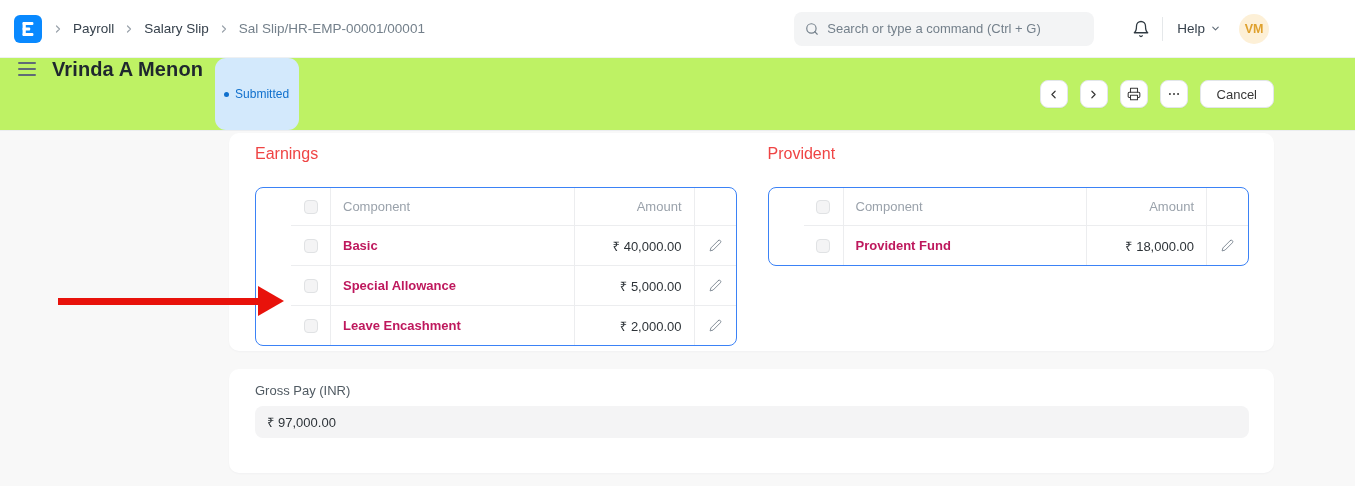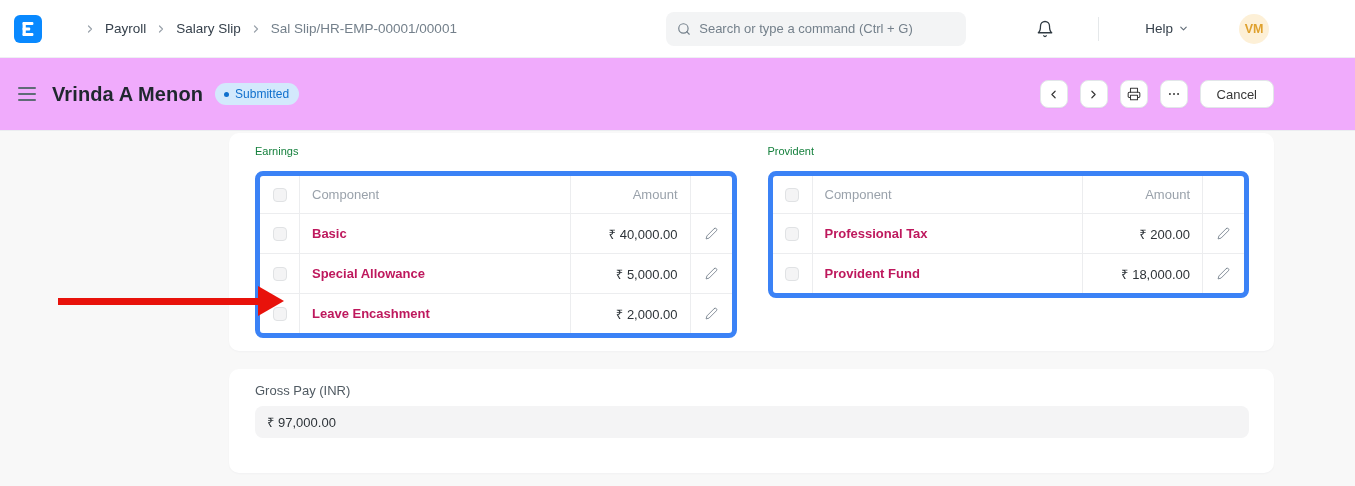--- a/index.html
+++ b/index.html
@@ -8,21 +8,21 @@
     font-family:"Liberation Sans", sans-serif;
     background:#f8f8f8;
     color:#1f272e;
     position:relative;
     overflow:hidden;
   }
 
   
   .nav {
     height:58px; background:#fff; border-bottom:1px solid #eef0f2;
-    display:flex; align-items:center; padding:0 86px 0 14px;gap:32px;
+    display:flex; align-items:center; padding:0 86px 0 14px;
   }
   .logo {
     width:28px; height:28px; border-radius:6px; background:#0989ff;
     display:flex; align-items:center; justify-content:center; flex:0 0 auto;
     cursor:pointer;
   }
   .crumbs { display:flex; align-items:center; margin-left:10px; gap:9px; }
   .crumb { font-size:13.5px; color:#36414c; font-weight:500; cursor:pointer; white-space:nowrap; }
   .crumb.current { color:#74808b; font-weight:400; cursor:default; }
   .crumb-sep { display:flex; align-items:center; color:#9aa2ab; }
@@ -41,22 +41,22 @@
   .nav-divider { width:1px; height:24px; background:#e5e8ea; margin:0 14px 0 12px; }
   .help { display:flex; align-items:center; gap:5px; font-size:13.5px; color:#36414c; cursor:pointer; margin-right:18px; }
   .avatar {
     width:30px; height:30px; border-radius:50%; background:#fdf0d7;
     color:#dfa12e; font-size:12.5px; font-weight:600;
     display:flex; align-items:center; justify-content:center; cursor:pointer;
   }
 
   
   .page-head {
-    height:73px; background:#f0abfc; border-bottom:1px solid #ebedf0;
-    display:flex; align-items:center; padding:0 81px 0 16px;
+    height:73px; background:#bef264; border-bottom:1px solid #ebedf0;
+    display:flex; padding:0 81px 0 16px;
   }
   .menu-btn { background:none; border:none; cursor:pointer; display:flex; flex-direction:column; gap:4px; padding:4px 2px; }
   .menu-btn span { width:18px; height:2px; background:#5f6b76; border-radius:1px; }
   .page-title { font-size:20px; font-weight:700; color:#1f272e; margin-left:14px; letter-spacing:.1px; }
   .status-badge {
     margin-left:12px; background:#d3e9fc; color:#1070cd; font-size:12px; font-weight:500;
     padding:4px 10px 4px 9px; border-radius:11px; display:flex; align-items:center; gap:6px;
   }
   .status-badge .dot { width:5px; height:5px; border-radius:50%; background:#1070cd; }
   .head-spacer { flex:1; }
@@ -72,23 +72,23 @@
   
   .card {
     background:#fff; border-radius:10px;
     margin:0 81px 0 229px;
     box-shadow:0 1px 2px rgba(25,39,52,0.03);
   }
   .card.grid-card { margin-top:2px; height:218px; padding:12px 25px 0 26px; display:flex; gap:31px; }
   .card.totals-card { margin-top:18px; height:104px; padding:14px 25px 0 26px; display:flex; gap:31px; }
   .col { flex:1; min-width:0; }
 
-  .section-label { font-size:11px; color:#15803d; margin-bottom:14px; }
-
-  .grid-table { border:5px solid #3b82f6; border-radius:8px; overflow:hidden; background:#fff; }
+  .section-label { font-size:16px; color:#ef4444; margin-bottom:24px; }
+
+  .grid-table { border:1px solid #3b82f6; border-radius:8px; overflow:hidden; background:#fff;padding-left:35px; }
   .g-row { display:flex; align-items:stretch; height:40px; border-top:1px solid #ecedef; }
   .g-row.g-head { height:37px; border-top:none; }
   .cell { display:flex; align-items:center; }
   .cell-check { width:40px; justify-content:center; border-right:1px solid #ecedef; }
   .cell-comp { flex:1; padding-left:12px; min-width:0; }
   .cell-amt { width:120px; justify-content:flex-end; padding-right:12px; border-left:1px solid #ecedef; }
   .cell-edit { width:42px; justify-content:center; border-left:1px solid #ecedef; }
   .g-head .cell-comp, .g-head .cell-amt { color:#9aa2ab; font-size:13px; }
   .comp-name { font-size:13px; font-weight:700; color:#be185d; white-space:nowrap; overflow:hidden; text-overflow:ellipsis; }
   .amt-val { font-size:13px; color:#2d3338; }
@@ -312,55 +312,35 @@
           </div>
         <div class="cell cell-comp">Component</div>
         <div class="cell cell-amt">Amount</div>
         <div class="cell cell-edit"></div>
       </div>
       <div class="g-row">
         <div class="cell cell-check">
             <span class="checkbox"></span>
           </div>
         <div class="cell cell-comp">
-            <span class="comp-name">Professional Tax</span>
+            <span class="comp-name">Provident Fund</span>
           </div>
         <div class="cell cell-amt">
-            <span class="amt-val">₹ 200.00</span>
+            <span class="amt-val">₹ 18,000.00</span>
           </div>
         <div class="cell cell-edit">
           <button class="edit-btn">
             <span>
               <svg width="13" height="13" viewBox="0 0 24 24" fill="none" stroke="#74808b" stroke-width="1.6" stroke-linecap="round" stroke-linejoin="round">
                   <path d="M17 3a2.828 2.828 0 1 1 4 4L7.5 20.5 2 22l1.5-5.5L17 3z"></path>
                 </svg>
             </span>
           </button>
         </div>
       </div>
-      <div class="g-row">
-        <div class="cell cell-check">
-            <span class="checkbox"></span>
-          </div>
-        <div class="cell cell-comp">
-            <span class="comp-name">Provident Fund</span>
-          </div>
-        <div class="cell cell-amt">
-            <span class="amt-val">₹ 18,000.00</span>
-          </div>
-        <div class="cell cell-edit">
-          <button class="edit-btn">
-            <span>
-              <svg width="13" height="13" viewBox="0 0 24 24" fill="none" stroke="#74808b" stroke-width="1.6" stroke-linecap="round" stroke-linejoin="round">
-                  <path d="M17 3a2.828 2.828 0 1 1 4 4L7.5 20.5 2 22l1.5-5.5L17 3z"></path>
-                </svg>
-            </span>
-          </button>
-        </div>
-      </div>
     </div>
   </div>
 </div>
 
 <div class="card totals-card">
   <div class="col">
     <div class="field-label">Gross Pay (INR)</div>
     <div class="field-value">₹ 97,000.00</div>
   </div>
 </div>

